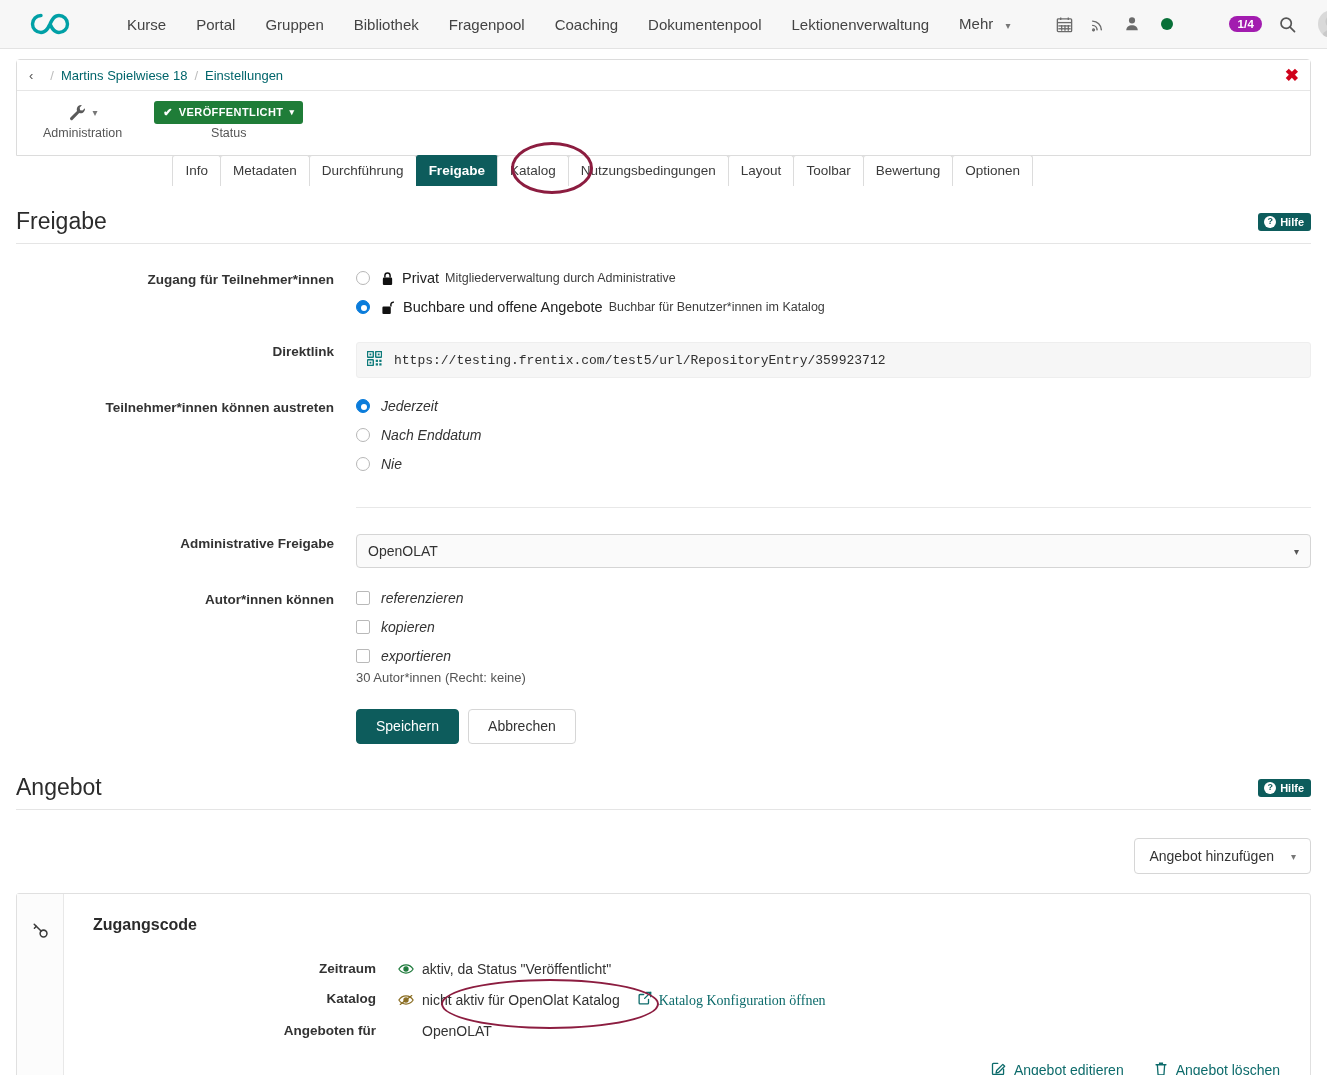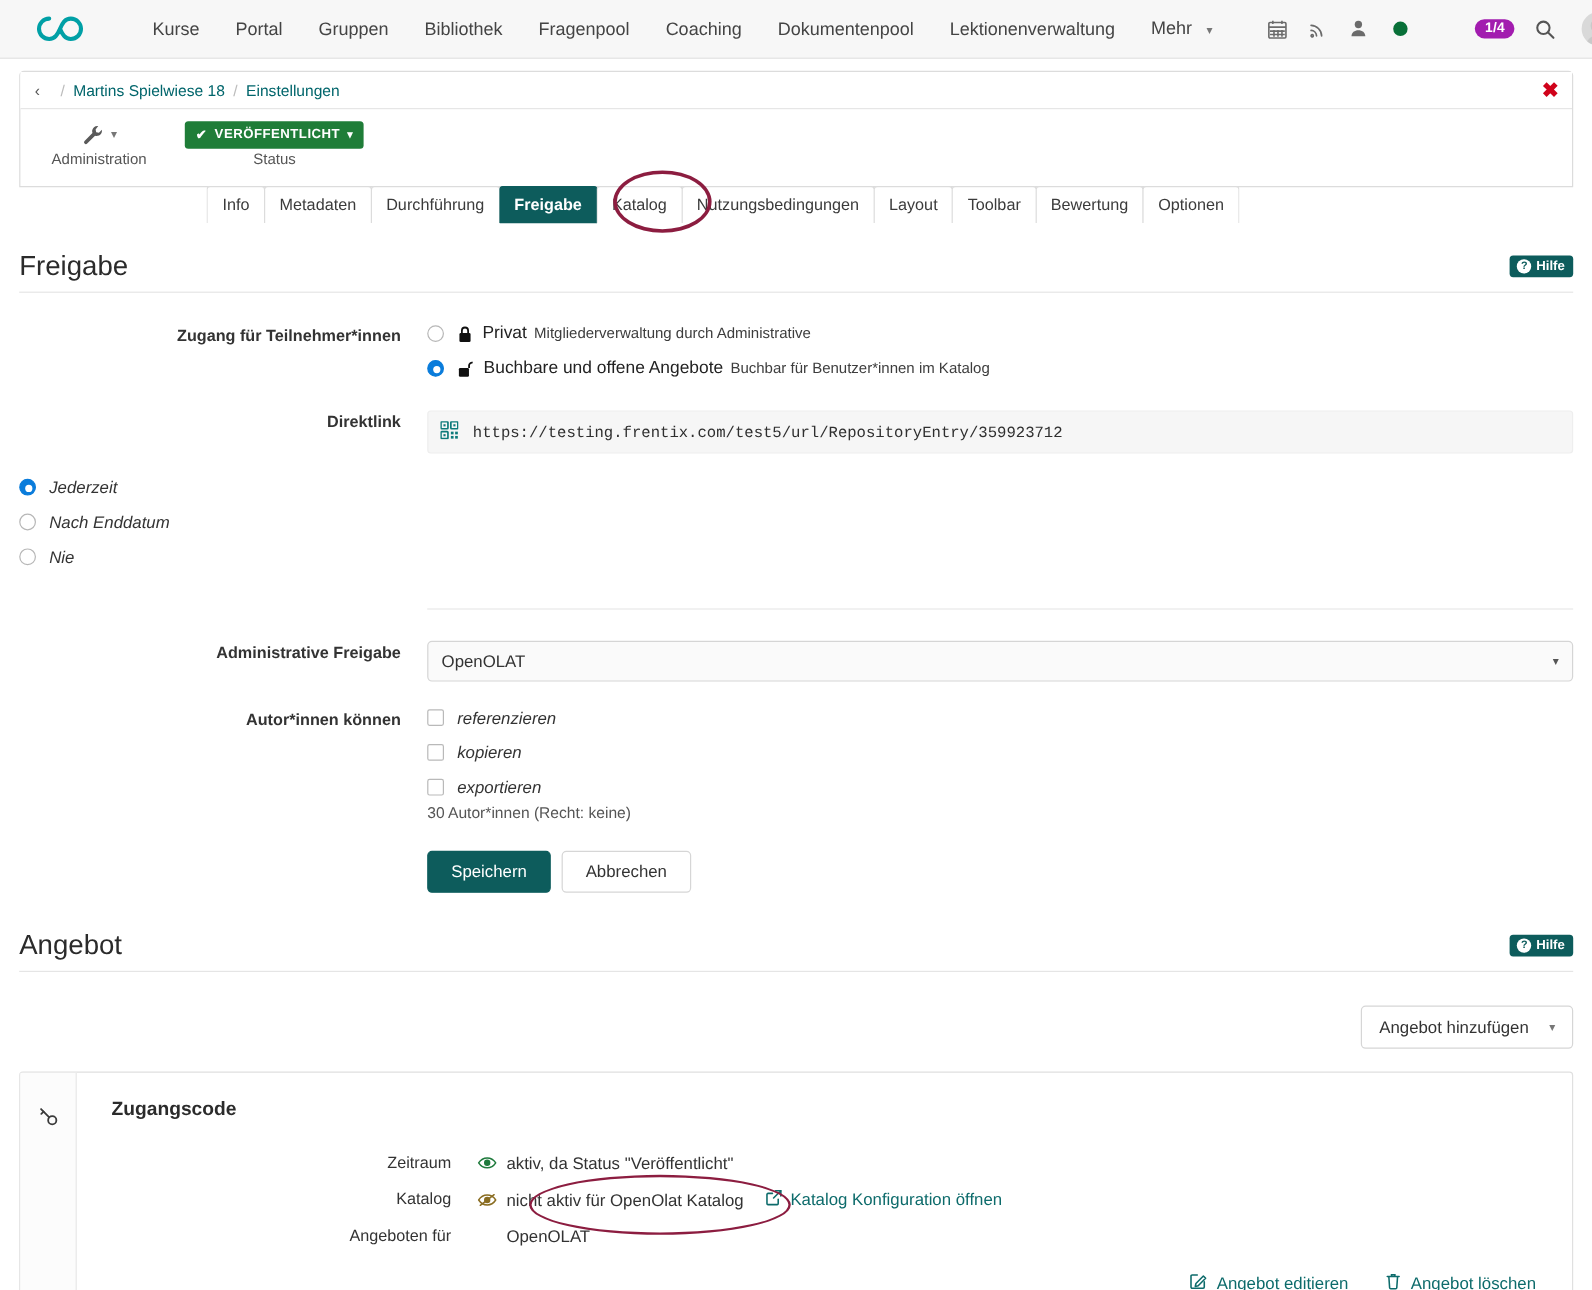--- a/index.html
+++ b/index.html
@@ -172,29 +172,29 @@
   }
   .offer-gutter {
     width:47px; border-right:1px solid #e8e8e8; background:#fcfcfc;
     display:flex; justify-content:center; padding-top:27px; color:#3b3b3b;
   }
   .offer-body { flex:1; padding:22px 22px 14px 29px; }
   .offer-title { font-size:16px; font-weight:bold; color:#2b2b2b; }
   .offer-rows { margin-top:27px; }
   .orow { display:flex; margin-bottom:14px; align-items:flex-start; }
   .olabel {
-    width:305px; text-align:right; padding-right:22px; font-weight:normal;
+    width:305px; text-align:right; padding-right:22px; font-weight:bold;
     font-size:13.5px; color:#333;
   }
   .ovalue { font-size:14px; color:#333; display:flex; align-items:center; gap:8px; }
   .eye-on { color:#1e7a3c; display:inline-flex; }
   .eye-off { color:#8a6d22; display:inline-flex; }
   .inline-link {
-    color:#0d6b6b; cursor:pointer; display:inline-flex; align-items:flex-start; gap:7px;
-    font-size:14px; margin-left:10px;
+    color:#0d6b6b; cursor:pointer; display:inline-flex; align-items:flex-end; gap:7px;
+    font-size:14px; margin-left:10px;font-family:Liberation Serif, serif;
   }
   .offer-actions {
     display:flex; justify-content:flex-end; gap:30px; margin-top:22px; padding-right:8px;
   }
   .action-link {
     color:#0d6b6b; cursor:pointer; display:inline-flex; align-items:center;
     gap:8px; font-size:14px;
   }
 
   .ellipse-hl {
@@ -379,20 +379,21 @@
               <rect x="9.3" y="13.1" width="2.4" height="2.4"></rect>
               <rect x="13.1" y="13.1" width="2.4" height="2.4"></rect>
             </svg>
           </span>
           <span class="url">https://testing.frentix.com/test5/url/RepositoryEntry/359923712</span>
         </div>
       </div>
     </div>
 
     <div class="frow" style="margin-top:20px;">
+      <div class="flabel">Teilnehmer*innen können austreten</div>
       <div class="fcontrol">
         <div class="opt">
           <span class="radio checked"></span>
           <span class="opt-plain">Jederzeit</span>
         </div>
         <div class="opt">
           <span class="radio"></span>
           <span class="opt-plain">Nach Enddatum</span>
         </div>
         <div class="opt">

